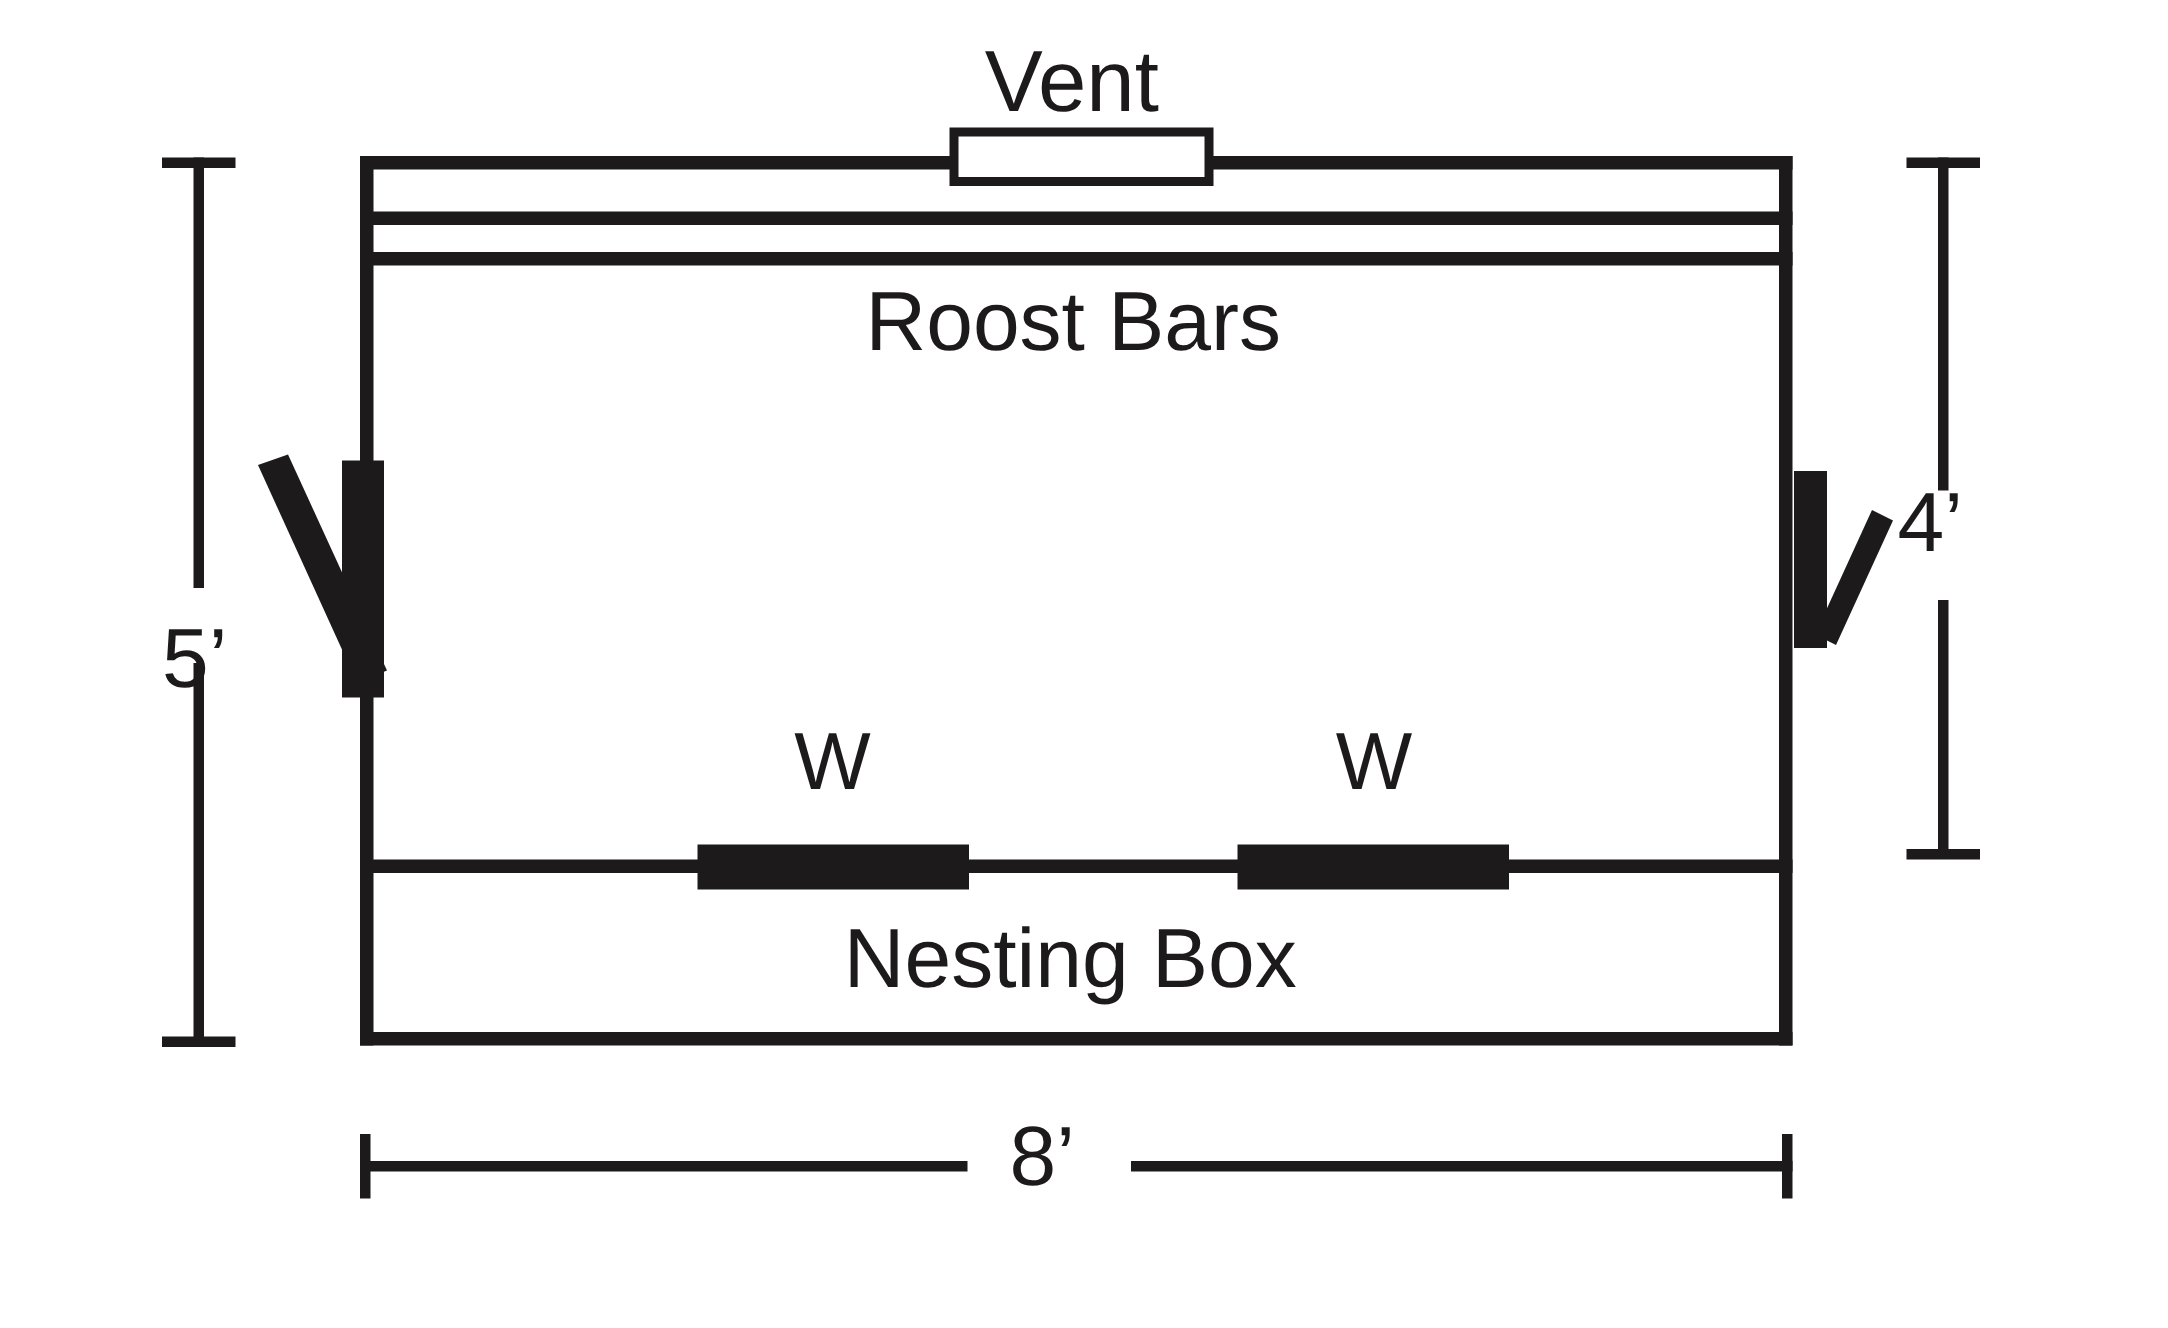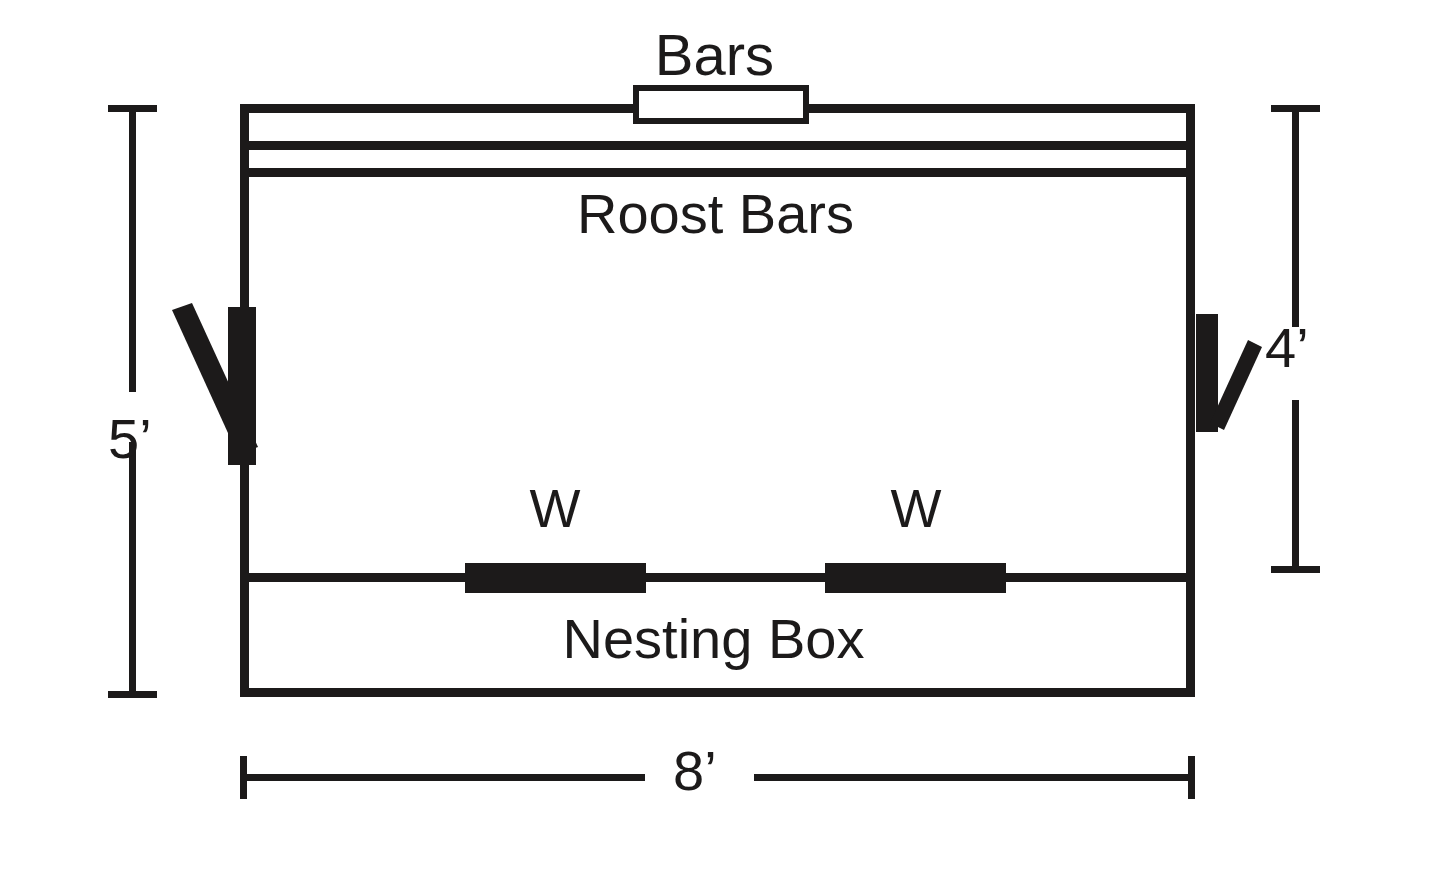--- a/index.html
+++ b/index.html
@@ -131,21 +131,21 @@
 
     <g>
       <rect x="240" y="756" width="7" height="43" fill="#1c1a1a"></rect>
       <rect x="240" y="774" width="405" height="7" fill="#1c1a1a"></rect>
       <rect x="754" y="774" width="441" height="7" fill="#1c1a1a"></rect>
       <rect x="1188" y="756" width="7" height="43" fill="#1c1a1a"></rect>
     </g>
 
   </svg>
 
-  <div class="lbl lbl-vent"><span>Bars</span></div>
+  <div class="lbl lbl-vent"><span>Vent</span></div>
 
   <div class="lbl lbl-roost"><span>Roost Bars</span></div>
 
 
   <div class="lbl lbl-w lbl-w1">W</div>
   <div class="lbl lbl-w lbl-w2">W</div>
 
   <div class="lbl lbl-nesting"><span>Nesting Box</span></div>
 
   <div class="lbl lbl-dim lbl-dim-left">5’</div>

